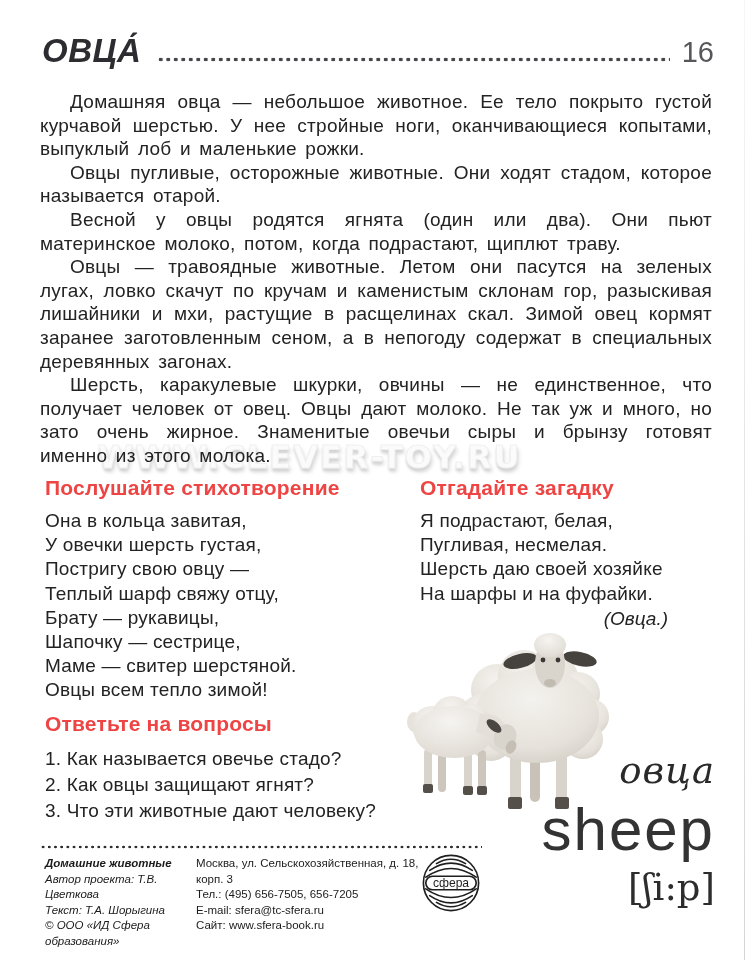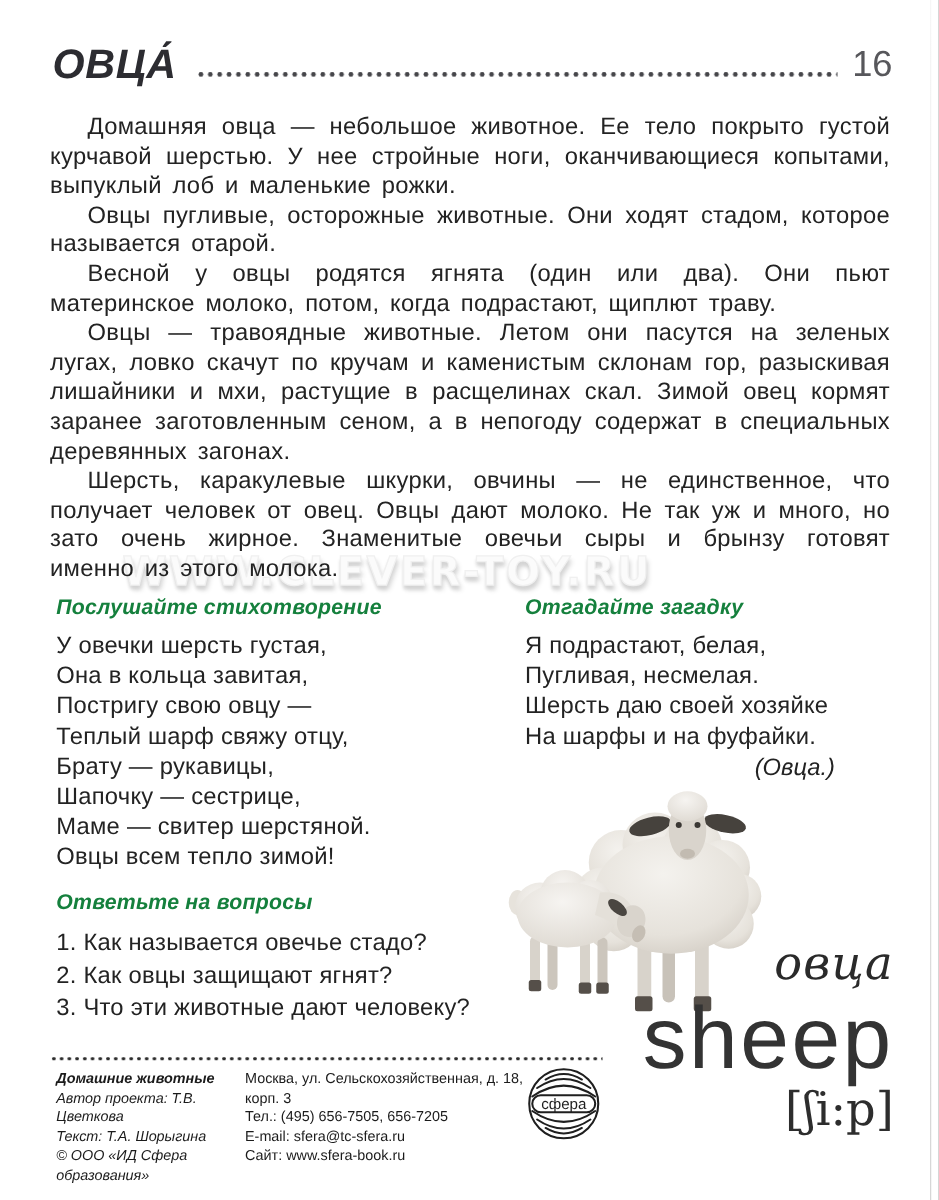--- a/index.html
+++ b/index.html
@@ -26,41 +26,41 @@
   .body-text p{margin:0;text-indent:30px;}
 
   
   .watermark{
     position:absolute;left:98px;top:438px;z-index:1;white-space:nowrap;
     font-family:"DejaVu Sans",sans-serif;font-weight:bold;font-size:32px;letter-spacing:2px;
     color:#fbfbfb;-webkit-text-stroke:1px #f0f0f0;
     text-shadow:0 3px 3px #d2d2d2,0 1px 0 #e6e6e6,2px 4px 4px #dddddd;
   }
 
-  .section-heading{margin:0;font-size:17px;font-weight:bold;font-style:italic;color:#15803d;letter-spacing:.2px;}
+  .section-heading{margin:0;font-size:21px;font-weight:bold;color:#ef4444;letter-spacing:.2px;}
   .text-line{font-size:19px;line-height:24.2px;letter-spacing:.2px;}
 
   .poem{position:absolute;left:45px;top:476px;width:360px;z-index:2;}
   .poem .section-heading{margin-bottom:9px;}
 
   .riddle{position:absolute;left:420px;top:476px;width:296px;z-index:2;}
   .riddle .section-heading{margin-bottom:9px;}
   .riddle-answer{font-size:19px;font-style:italic;text-align:right;padding-right:48px;line-height:26px;}
 
   .questions{position:absolute;left:45px;top:712px;width:370px;z-index:2;}
   .questions .section-heading{margin-bottom:10px;}
   .questions .text-line{line-height:25.8px;}
 
   
   .sheep-photo{position:absolute;left:402px;top:616px;width:210px;height:220px;margin:0;z-index:1;}
 
   
   .vocab{position:absolute;right:36px;top:748px;text-align:right;z-index:2;}
   .vocab-ru{font-family:"DejaVu Serif",serif;font-style:italic;font-size:37px;line-height:46px;color:#2a2a2a;letter-spacing:1px;}
-  .vocab-en{font-size:70px;line-height:72px;color:#333333;letter-spacing:2px;font-weight:400;}
+  .vocab-en{font-size:60px;line-height:72px;color:#333333;letter-spacing:2px;font-weight:400;}
   .vocab-ipa{font-family:"DejaVu Serif",serif;font-size:37px;line-height:44px;color:#2d2d2d;}
 
   
   .footer-divider{position:absolute;left:40px;top:845px;width:442px;height:4px;z-index:2;
     background-image:radial-gradient(circle,#2d2d2d 1.2px,transparent 1.6px);
     background-size:6.2px 4px;background-repeat:repeat-x;background-position:left center;}
   .footer{position:absolute;left:45px;top:856px;width:660px;font-size:11.5px;line-height:15.5px;color:#1b1b1b;z-index:2;}
   .footer-col1{position:absolute;left:0;top:0;width:165px;font-style:italic;}
   .footer-col2{position:absolute;left:151px;top:0;width:230px;}
   .footer-series{font-weight:bold;}
@@ -84,22 +84,22 @@
     <p>Овцы пугливые, осторожные животные. Они ходят стадом, которое называется отарой.</p>
     <p>Весной у овцы родятся ягнята (один или два). Они пьют материнское молоко, потом, когда подрастают, щиплют траву.</p>
     <p>Овцы — травоядные животные. Летом они пасутся на зеленых лугах, ловко скачут по кручам и каменистым склонам гор, разыскивая лишайники и мхи, растущие в расщелинах скал. Зимой овец кормят заранее заготовленным сеном, а в непогоду содержат в специальных деревянных загонах.</p>
     <p>Шерсть, каракулевые шкурки, овчины — не единственное, что получает человек от овец. Овцы дают молоко. Не так уж и много, но зато очень жирное. Знаменитые овечьи сыры и брынзу готовят именно из этого молока.</p>
   </main>
 
   <div class="watermark">WWW.CLEVER-TOY.RU</div>
 
   <section class="poem">
     <h2 class="section-heading">Послушайте стихотворение</h2>
+    <div class="text-line">Она в кольца завитая,</div>
     <div class="text-line">У овечки шерсть густая,</div>
-    <div class="text-line">Она в кольца завитая,</div>
     <div class="text-line">Постригу свою овцу —</div>
     <div class="text-line">Теплый шарф свяжу отцу,</div>
     <div class="text-line">Брату — рукавицы,</div>
     <div class="text-line">Шапочку — сестрице,</div>
     <div class="text-line">Маме — свитер шерстяной.</div>
     <div class="text-line">Овцы всем тепло зимой!</div>
   </section>
 
   <section class="riddle">
     <h2 class="section-heading">Отгадайте загадку</h2>

